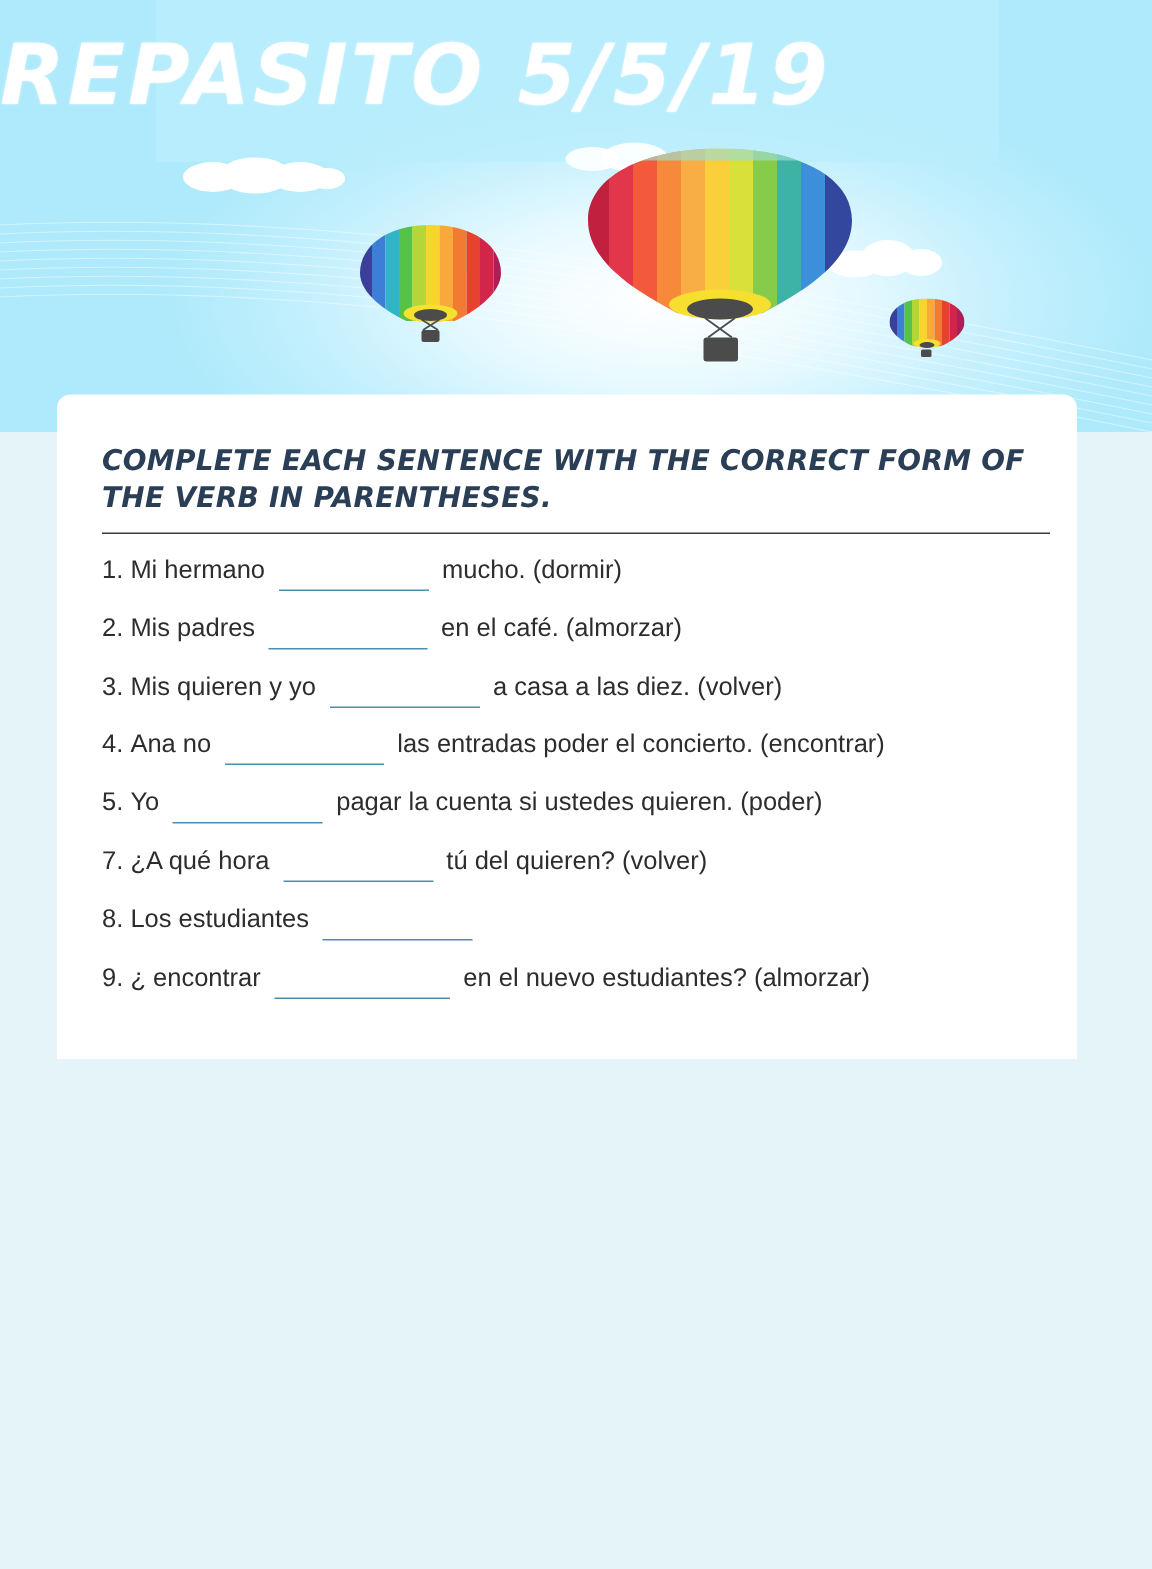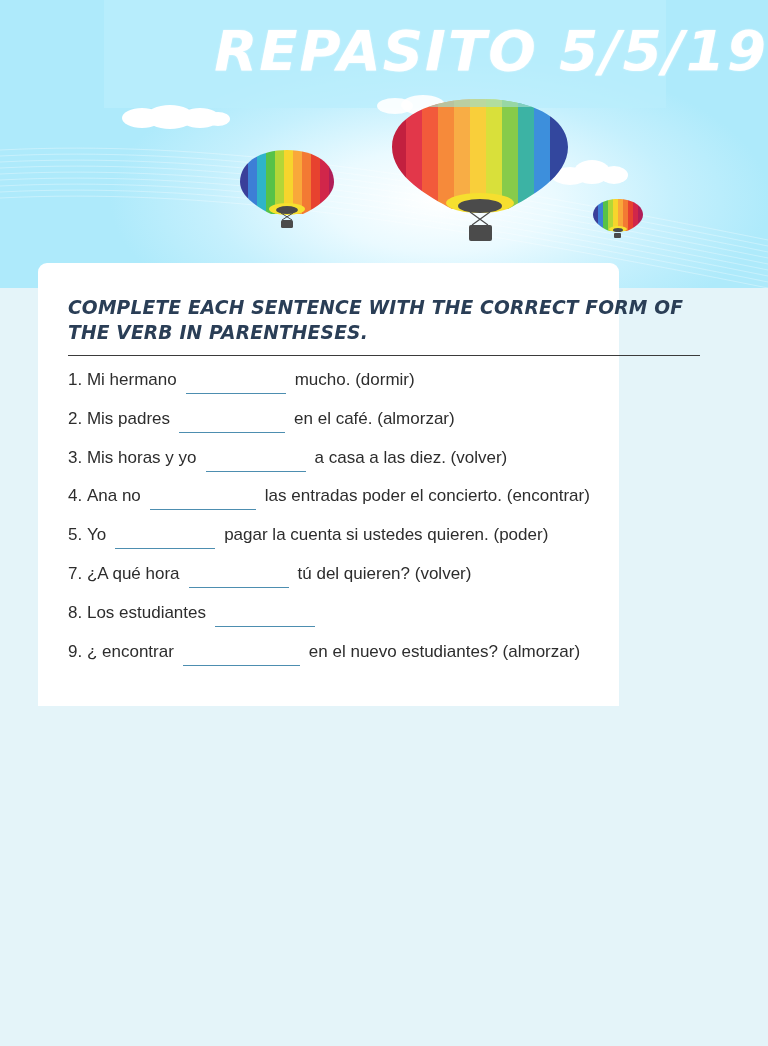--- a/index.html
+++ b/index.html
@@ -16,29 +16,29 @@
     overflow: hidden;
   }
   .title-band {
     position: absolute; left: 104px; top: 0; width: 562px; height: 108px;
     background: rgba(185, 238, 252, 0.75);
   }
   .sky-lines {
     position: absolute; left: 0; top: 130px; width: 768px; height: 160px;
   }
   .banner-title {
-    position: absolute; left: 0; top: 18px; width: 768px; text-align: right;
+    position: absolute; left: 0; top: 18px; width: 768px; text-align: left;
     color: #ffffff; font-family: "DejaVu Sans", sans-serif; font-weight: bold;
     font-size: 56px; letter-spacing: 2px; font-style: italic;
     text-shadow: 0 0 2px rgba(255,255,255,0.6);
   }
   .cloud { position: absolute; }
   .balloon { position: absolute; }
   .card {
-    position: absolute; left: 38px; top: 263px; width: 581px; height: 443px;
+    position: absolute; left: 38px; top: 263px; width: 680px; height: 443px;
     background: #ffffff; border-radius: 9px 9px 0 0;
   }
   .instructions {
     position: absolute; left: 30px; top: 32px; width: 632px;
     color: #2a3e56; font-family: "DejaVu Sans", sans-serif;
     font-weight: bold; font-style: italic; text-transform: uppercase;
     font-size: 19px; line-height: 25px; letter-spacing: 0.2px;
     transform: scaleX(0.98); transform-origin: left;
   }
   .rule {
@@ -186,21 +186,21 @@
       <span>1.</span>&nbsp;<span>Mi hermano</span>
       <span class="blank" style="width:100px"></span>
       <span>mucho. (dormir)</span>
     </li>
     <li class="q">
       <span>2.</span>&nbsp;<span>Mis padres</span>
       <span class="blank" style="width:106px"></span>
       <span>en el café. (almorzar)</span>
     </li>
     <li class="q">
-      <span>3.</span>&nbsp;<span>Mis horas y yo</span>
+      <span>3.</span>&nbsp;<span>Mis quieren y yo</span>
       <span class="blank" style="width:100px"></span>
       <span>a casa a las diez. (volver)</span>
     </li>
     <li class="q">
       <span>4.</span>&nbsp;<span>Ana no</span>
       <span class="blank" style="width:106px"></span>
       <span>las entradas poder el concierto. (encontrar)</span>
     </li>
     <li class="q">
       <span>5.</span>&nbsp;<span>Yo</span>

